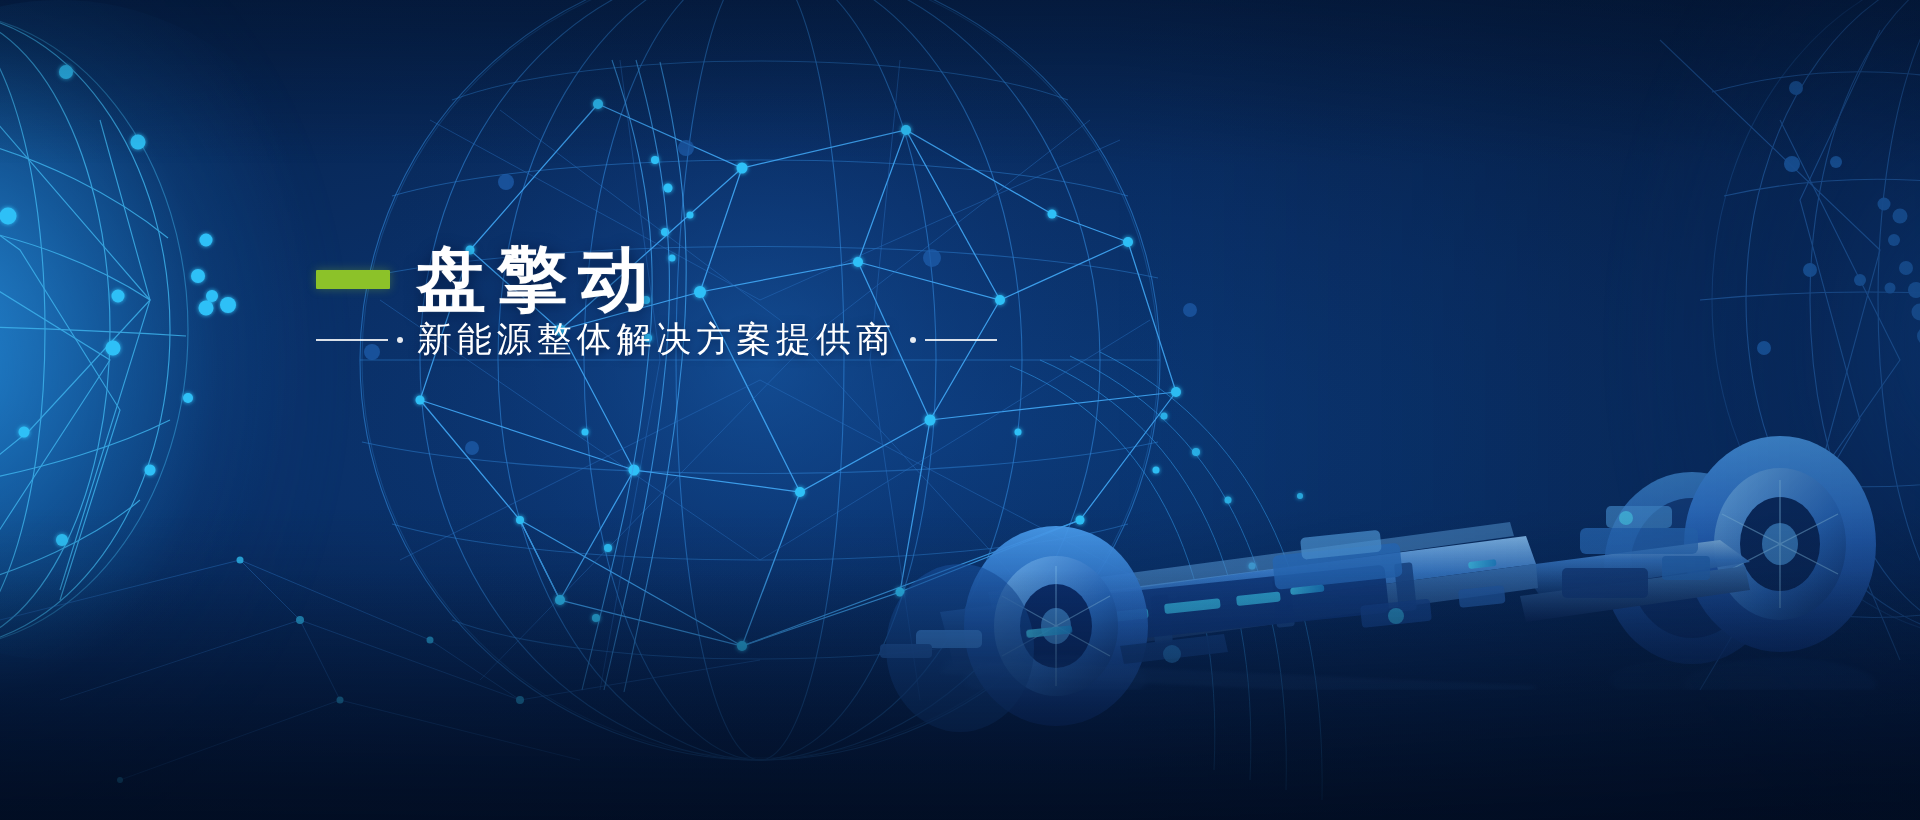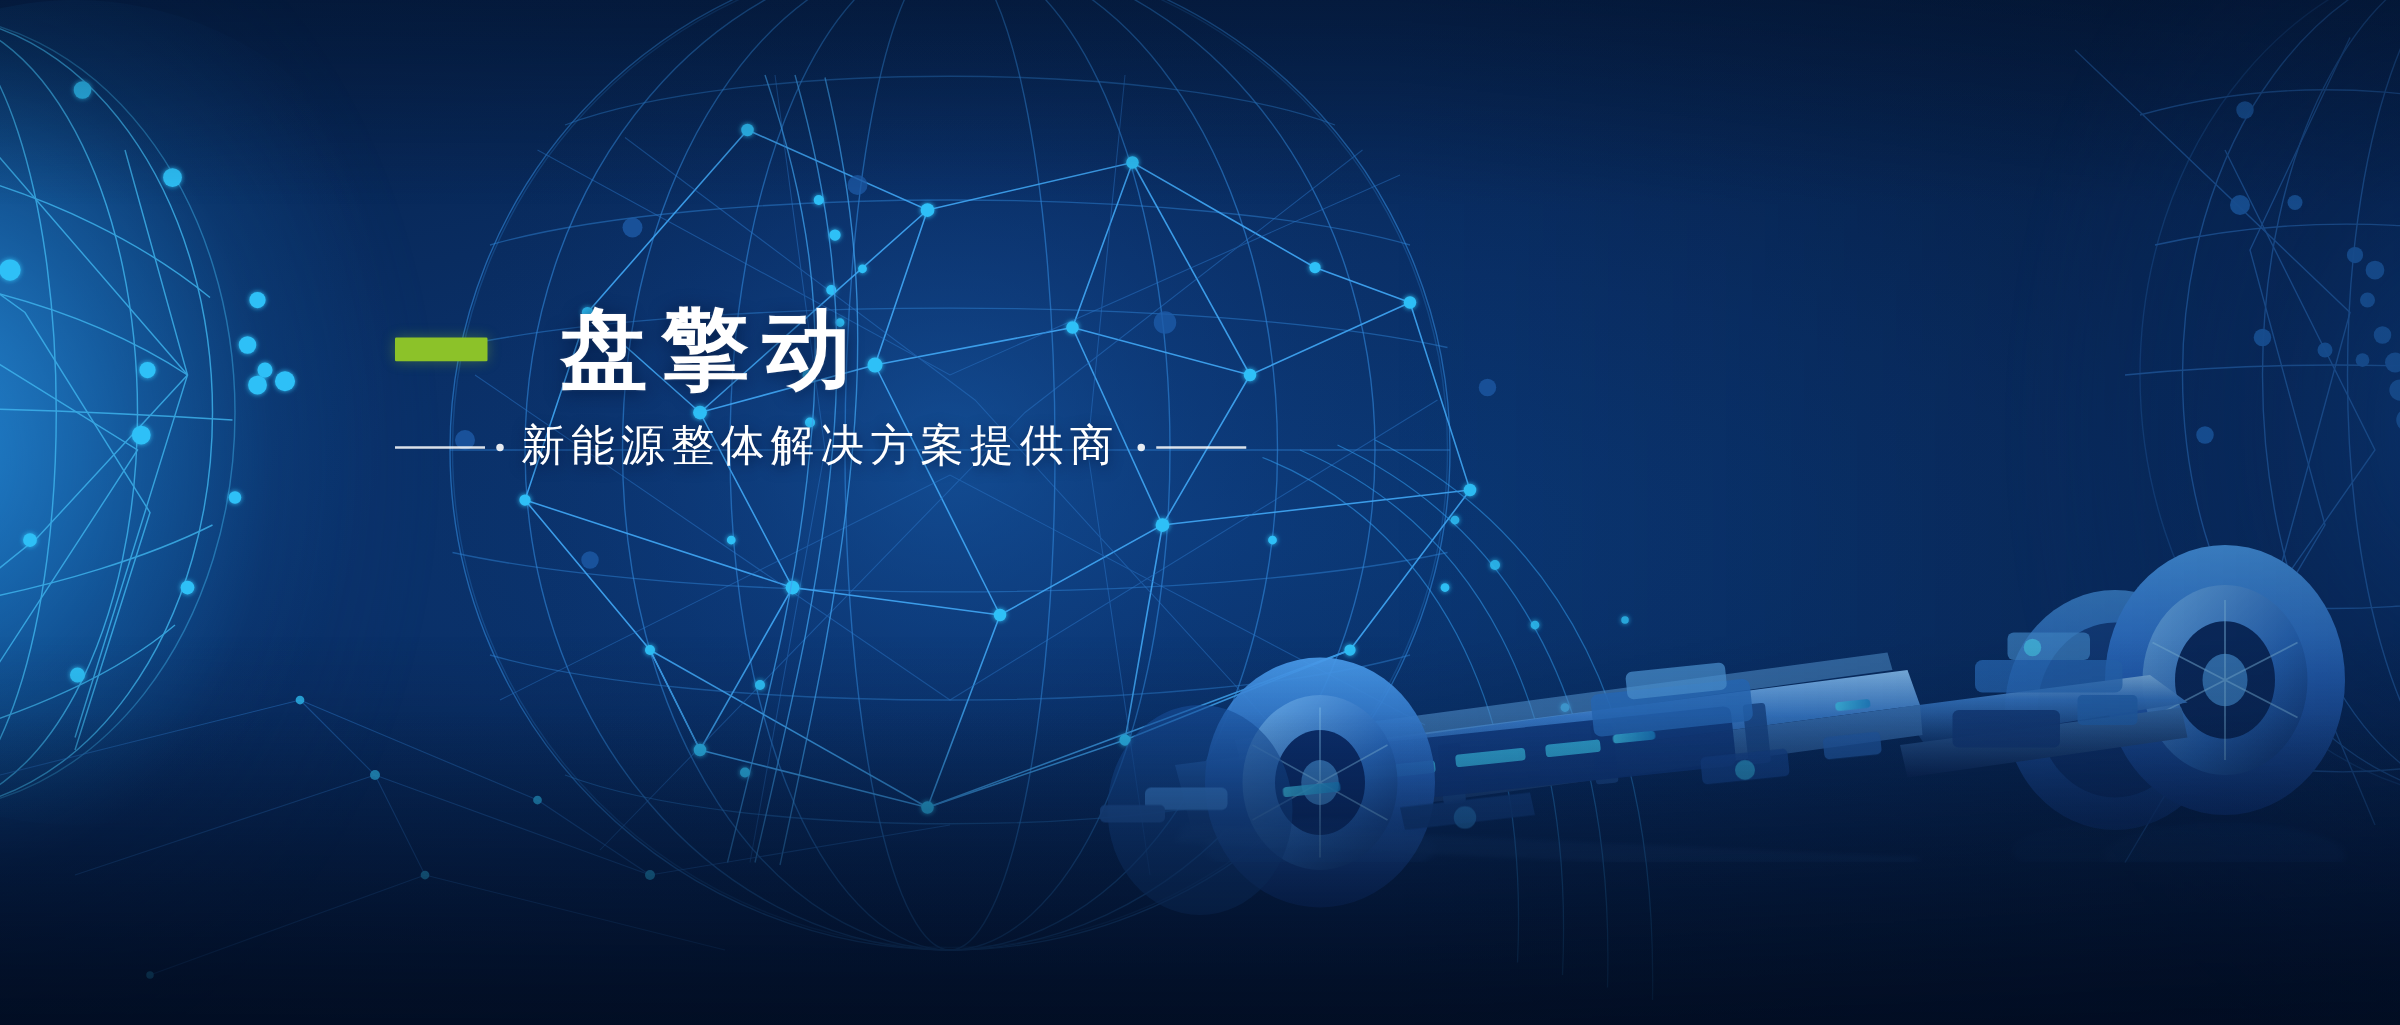--- a/index.html
+++ b/index.html
@@ -53,38 +53,37 @@
             mask-image:linear-gradient(to bottom, rgba(0,0,0,.85), rgba(0,0,0,0) 82%);
   }
 
   
   .headline-block{
     position:absolute;left:316px;top:236px;width:880px;
   }
   .headline{
     display:flex;align-items:center;height:86px;
     white-space:nowrap;
-    gap:32px;
   }
   .accent-bar{
     display:inline-block;width:74px;height:19px;background:#8cc229;
     margin-right:26px;border-radius:1px;flex:0 0 auto;
     box-shadow:0 0 10px rgba(140,194,41,.35);
   }
   .hl-text{
     color:#ffffff;font-size:70px;line-height:1;font-weight:700;
     letter-spacing:.16em;
     font-family:"DejaVu Sans","Liberation Sans",sans-serif;
     text-shadow:0 2px 14px rgba(0,22,60,.75), 0 0 2px rgba(255,255,255,.2);
   }
   .hl-gap{display:inline-block;width:78px;}
 
   
   .subline{
-    display:flex;align-items:center;margin-top:18px;gap:14px;white-space:nowrap;
+    display:flex;align-items:center;gap:14px;white-space:nowrap;
   }
   .deco{display:flex;align-items:center;gap:9px;flex:0 0 auto;}
   .deco-line{display:block;width:72px;height:2px;background:rgba(255,255,255,.85);}
   .deco-dot{display:block;width:6px;height:6px;border-radius:50%;background:rgba(255,255,255,.9);}
   .sub-text{
     color:#ffffff;font-size:35px;line-height:1;font-weight:400;letter-spacing:.14em;
     font-family:"DejaVu Sans","Liberation Sans",sans-serif;
     text-shadow:0 2px 10px rgba(0,20,56,.7);
   }
 </style>

